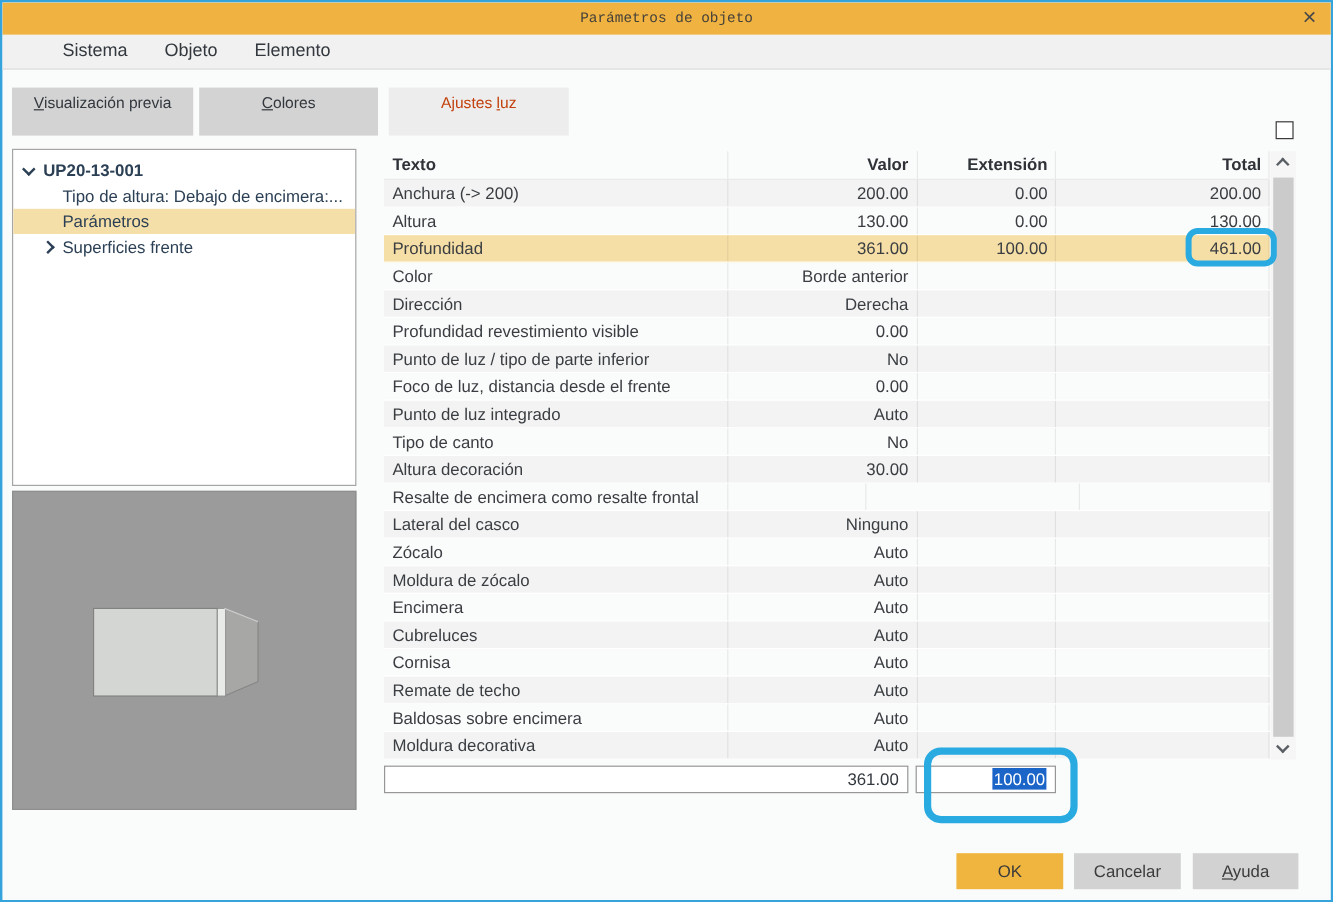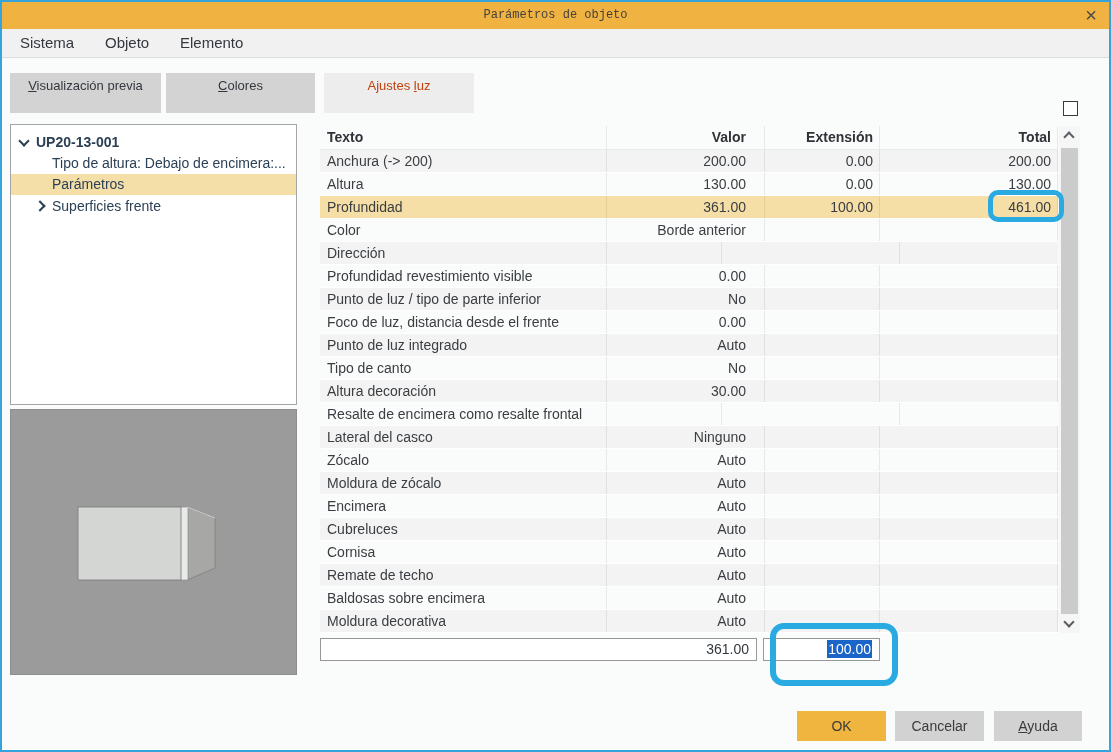--- a/index.html
+++ b/index.html
@@ -8,21 +8,21 @@
     position:relative; width:1111px; height:752px;
     border:2px solid #35A3DC; background:#FAFBFB; overflow:hidden;
     color:#3A3E42;
   }
   
   .titlebar{position:absolute; left:0; top:0; right:0; height:27px; background:#F0B341;}
   .titlebar .title{display:block; text-align:center; line-height:27px; font-size:12px; color:#45413A;font-family:Liberation Mono, monospace;}
   .close-x{position:absolute; right:12px; top:1px; font-size:20px; line-height:25px; color:#4A4A4A; cursor:pointer;}
   
   .menubar{position:absolute; left:0; top:27px; right:0; height:29px; background:#F1F1F1; border-bottom:1px solid #DCDCDC; font-size:15px; color:#33383E;}
-  .menubar span{position:absolute; top:5px;}
+  .menubar span{position:absolute; top:5px;margin-left:32px;}
   .m0{left:18px;} .m1{left:103px;} .m2{left:178px;}
   
   .tabbtn{position:absolute; height:40px; top:71px; background:#D3D3D3; border:none; font-size:13px; color:#33383E; text-align:center; line-height:26px; font-family:inherit; cursor:pointer;}
   .tabbtn .u{text-decoration:underline;}
   .tab0{left:8px; width:151px;} .tab1{left:164px; width:149px;}
   .tab2{left:322px; width:150px; background:#EDEDED; color:#c2410c; cursor:default;}
   
   .cb-label{position:absolute; top:100px; right:52px; font-size:13px; color:#33383E;}
   .cb-box{position:absolute; top:99px; left:1061px; width:15px; height:15px; border:1px solid #3A3A3A; background:#fff; cursor:pointer;}
   
@@ -40,21 +40,21 @@
   .preview{position:absolute; left:8px; top:407px; width:287px; height:266px; background:#9B9B9B; border:1px solid #8E8E8E; cursor:pointer;}
   
   .thead{position:absolute; left:318px; top:124px; width:738px; height:24px; font-weight:bold; font-size:14px; color:#2F3338; border-bottom:1px solid #EAEAEA;}
   .thead .tcell{line-height:23px;}
   .tbody{position:absolute; left:318px; top:148px; width:738px;}
   .trow{display:flex; height:23px; border-bottom:1px solid rgba(255,255,255,0.95); cursor:pointer;}
   .trow.alt{background:#F3F3F3;}
   .trow.hl{background:#F6DFA6;}
   .tcell{height:100%; line-height:22px; font-size:14px; border-right:1px solid rgba(0,0,0,0.075); overflow:hidden; white-space:nowrap;}
   .c-texto{width:287px; padding-left:7px; text-align:left;}
-  .c-valor{width:158px; padding-right:18px; text-align:right;}
+  .c-valor{width:158px; padding-right:7px; text-align:right;}
   .c-ext{width:115px; padding-right:6px; text-align:right;}
   .c-total{width:178px; padding-right:6px; text-align:right;}
   .thead{display:flex;}
   
   .vscroll{position:absolute; left:1057px; top:124px; width:21px; height:507px; background:#F6F6F6;}
   .sb-arrow{position:absolute; left:0; width:21px; height:18px; cursor:pointer;}
   .sb-arrow .chev{border-color:#5A5F66; left:6px;}
   .sb-up{top:0;} .sb-up .chev{top:7px; transform:rotate(-135deg);}
   .sb-down{bottom:0;} .sb-down .chev{top:3px; transform:rotate(45deg);}
   .sb-thumb{position:absolute; left:2px; top:22px; width:17px; height:466px; background:#CBCBCB; cursor:grab;}
@@ -149,20 +149,21 @@
         <div class="tcell c-total">461.00</div>
       </div>
       <div class="trow">
         <div class="tcell c-texto">Color</div>
         <div class="tcell c-valor">Borde anterior</div>
         <div class="tcell c-ext"></div>
         <div class="tcell c-total"></div>
       </div>
       <div class="trow alt">
         <div class="tcell c-texto">Dirección</div>
+        <div class="tcell c-valor">Derecha</div>
         <div class="tcell c-ext"></div>
         <div class="tcell c-total"></div>
       </div>
       <div class="trow">
         <div class="tcell c-texto">Profundidad revestimiento visible</div>
         <div class="tcell c-valor">0.00</div>
         <div class="tcell c-ext"></div>
         <div class="tcell c-total"></div>
       </div>
       <div class="trow alt">

